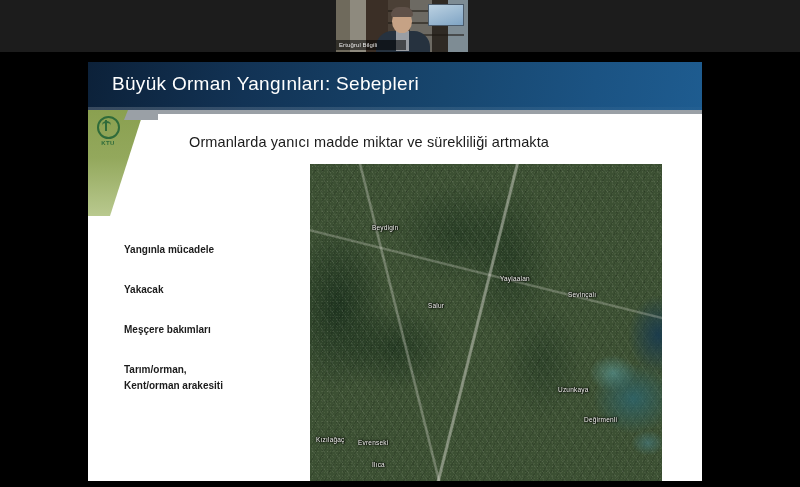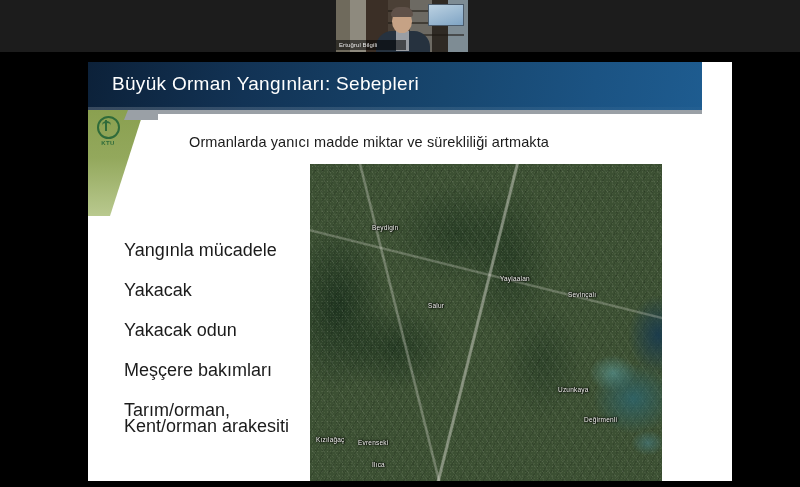--- a/index.html
+++ b/index.html
@@ -102,21 +102,20 @@
     white-space: nowrap;
   }
 
   
   #slide {
     position: absolute;
     left: 88px; top: 62px;
     width: 614px; height: 419px;
     background: #ffffff;
     overflow: hidden;
-    padding-left: 30px;
   }
   #slide-title-bar {
     position: absolute;
     left: 0; top: 0;
     width: 614px; height: 48px;
     background: linear-gradient(100deg, #0c2139 0%, #123355 26%, #17466e 58%, #1b5383 82%, #1e5c90 100%);
   }
   #slide-title-bar::after {
     content: "";
     position: absolute;
@@ -203,24 +202,25 @@
   }
 
   
   #bullet-list {
     position: absolute;
     left: 36px; top: 180px;
     width: 200px;
   }
   .bullet-item {
     color: #1b1b1b;
-    font-size: 18px;
+    font-size: 10px;
     line-height: 16px;
     margin-bottom: 24px;
     white-space: pre-line;
+    font-weight: bold;
   }
   .bullet-item:last-child { margin-bottom: 16px; }
 
   
   #map-image {
     position: absolute;
     left: 222px; top: 102px;
     width: 352px; height: 317px;
     overflow: hidden;
     background: #3c5033;
@@ -322,21 +322,20 @@
     <div id="ktu-logo">
       <div class="ring"></div>
       <div id="ktu-label">KTU</div>
     </div>
 
     <div id="slide-subtitle">Ormanlarda yanıcı madde miktar ve sürekliliği artmakta</div>
 
     <div id="bullet-list">
       <div class="bullet-item">Yangınla mücadele</div>
       <div class="bullet-item">Yakacak</div>
-      <div class="bullet-item">Yakacak odun</div>
       <div class="bullet-item">Meşçere bakımları</div>
       <div class="bullet-item">Tarım/orman,
 Kent/orman arakesiti</div>
     </div>
 
     <div id="map-image">
       <div class="map-layer map-base"></div>
       <div class="map-layer map-dark-forest"></div>
       <div class="map-layer map-ridges"></div>
       <div class="map-layer map-speckle"></div>

